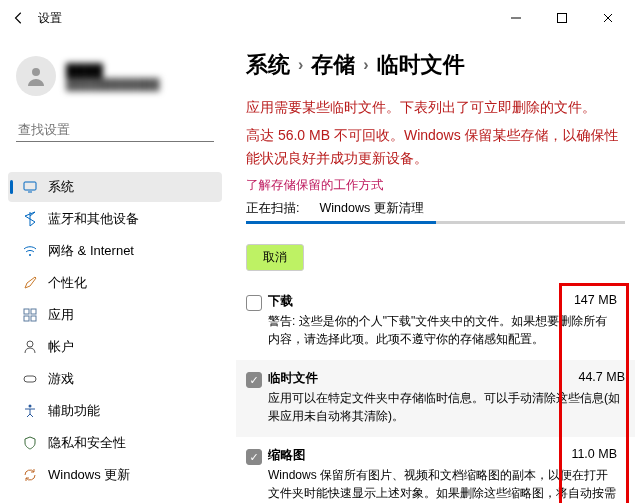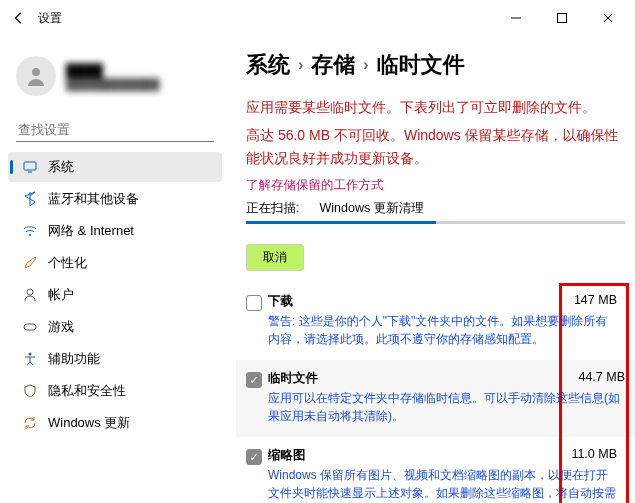--- a/index.html
+++ b/index.html
@@ -9,21 +9,21 @@
   .titlebar .tb-title { font-size: 12px; }
   .titlebar .tb-right { margin-left: auto; display: flex; }
   .tb-btn { width: 46px; height: 32px; display: flex; align-items: center; justify-content: center; }
   .main { display: flex; height: 467px; }
   .sidebar { width: 230px; padding: 8px 8px 0 8px; }
   .profile { display: flex; align-items: center; gap: 10px; padding: 12px 8px 18px 8px; }
   .avatar { width: 40px; height: 40px; border-radius: 50%; background: #e6e6e6; display:flex; align-items:center; justify-content:center; }
   .profile-text { filter: blur(3px); }
   .pname { font-size: 13px; font-weight:600; }
   .pmail { font-size: 11px; color:#555; }
-  .search { margin: 4px 8px 10px 8px; border-bottom: 1px solid #777; display:flex; align-items:flex-start; padding:4px 2px;gap:18px; }
+  .search { margin: 4px 8px 30px 8px; border-bottom: 1px solid #777; display:flex; align-items:flex-start; padding:4px 2px;gap:18px; }
   .search input { border:0; outline:0; flex:1; font-size:13px; background:transparent; }
   .nav { display:flex; flex-direction:column; gap:2px; }
   .nav-item { display:flex; align-items:center; gap:10px; padding:6px 10px 6px 14px; border-radius:4px; position:relative; font-size:13px; }
   .nav-item.active { background: #eaeaea; }
   .nav-item.active::before { content:""; position:absolute; left:2px; top:8px; bottom:8px; width:3px; background:#0067c0; border-radius:2px; }
   .nav-icon { width:16px; height:16px; display:flex; align-items:center; justify-content:center; }
   .content { flex:1; padding: 14px 10px 0 16px; overflow:hidden; }
   .breadcrumb { font-size: 22px; font-weight: 600; display:flex; gap:8px; align-items:center; margin-bottom:16px; }
   .bc-sep { color:#666; font-size:16px; }
   .desc { font-size: 14px; line-height:1.6; color:#b91c1c; margin-bottom:6px; }
@@ -35,21 +35,21 @@
   .cancel-btn { border:1px solid #ccc; padding:4px 16px; border-radius:3px; font-size:12px; background:#bef264; display:inline-block; }
   .items { position:relative; }
   .item { display:flex; gap:6px; padding:10px 8px 12px 0; border-bottom:0; font-size:12.5px; align-items:flex-start; }
   .item.alt { background:#f6f6f6; margin-left:-10px; padding-left:10px; margin-right:-10px; padding-right:10px; }
   .chk { width:16px; height:16px; margin-top:2px; border:1px solid #888; border-radius:3px; background:#fff; flex-shrink:0; }
   .chk.checked { background:#888; display:flex; align-items:center; justify-content:center; color:#fff; font-size:11px; }
   .chk.checked::after { content:"✓"; }
   .item-body { flex:1; }
   .item-head { display:flex; justify-content:space-between; font-weight:600; margin-bottom:2px; }
   .item-size { font-weight:400; }
-  .item-desc { color:#1d4ed8; font-size:12px; line-height:1.5; }
+  .item-desc { color:#000000; font-size:12px; line-height:1.5; }
   .highlight-box { position:absolute; right:-4px; top:0; bottom:-30px; width:70px; border:3px solid #e60000; }
   svg { display:block; }
 </style>
 </head>
 <body>
 
 <div class="titlebar">
   <div class="tb-left">
     <span class="tb-back">
       <svg width="14" height="14" viewBox="0 0 16 16">
@@ -125,20 +125,31 @@
           </span>
           <span>网络 &amp; Internet</span>
         </div>
         <div class="nav-item">
           <span class="nav-icon">
             <svg width="16" height="16" viewBox="0 0 16 16">
               <path d="M3 13l2-5 8-6 1 1-6 8-5 2z" stroke="#c97a2b" fill="none"></path>
             </svg>
           </span>
           <span>个性化</span>
+        </div>
+        <div class="nav-item">
+          <span class="nav-icon">
+            <svg width="16" height="16" viewBox="0 0 16 16">
+              <rect x="2" y="2" width="5" height="5" stroke="#5b7a9e" fill="none"></rect>
+              <rect x="9" y="2" width="5" height="5" stroke="#5b7a9e" fill="none"></rect>
+              <rect x="2" y="9" width="5" height="5" stroke="#5b7a9e" fill="none"></rect>
+              <rect x="9" y="9" width="5" height="5" stroke="#5b7a9e" fill="none"></rect>
+            </svg>
+          </span>
+          <span>应用</span>
         </div>
         <div class="nav-item">
           <span class="nav-icon">
             <svg width="16" height="16" viewBox="0 0 16 16">
               <circle cx="8" cy="5" r="3" stroke="#555" fill="none"></circle>
               <path d="M3 14c0-3 2-5 5-5s5 2 5 5" stroke="#555" fill="none"></path>
             </svg>
           </span>
           <span>帐户</span>
         </div>

